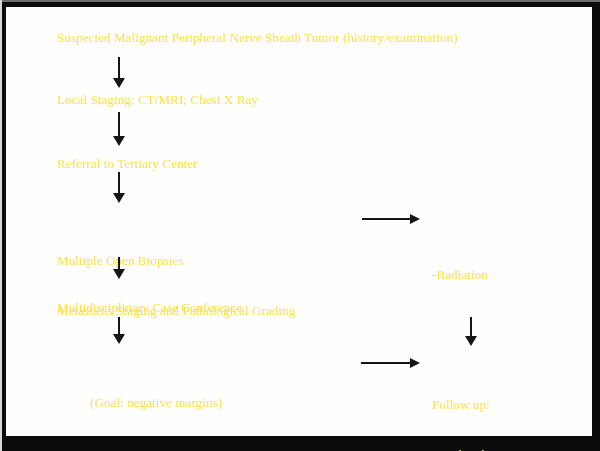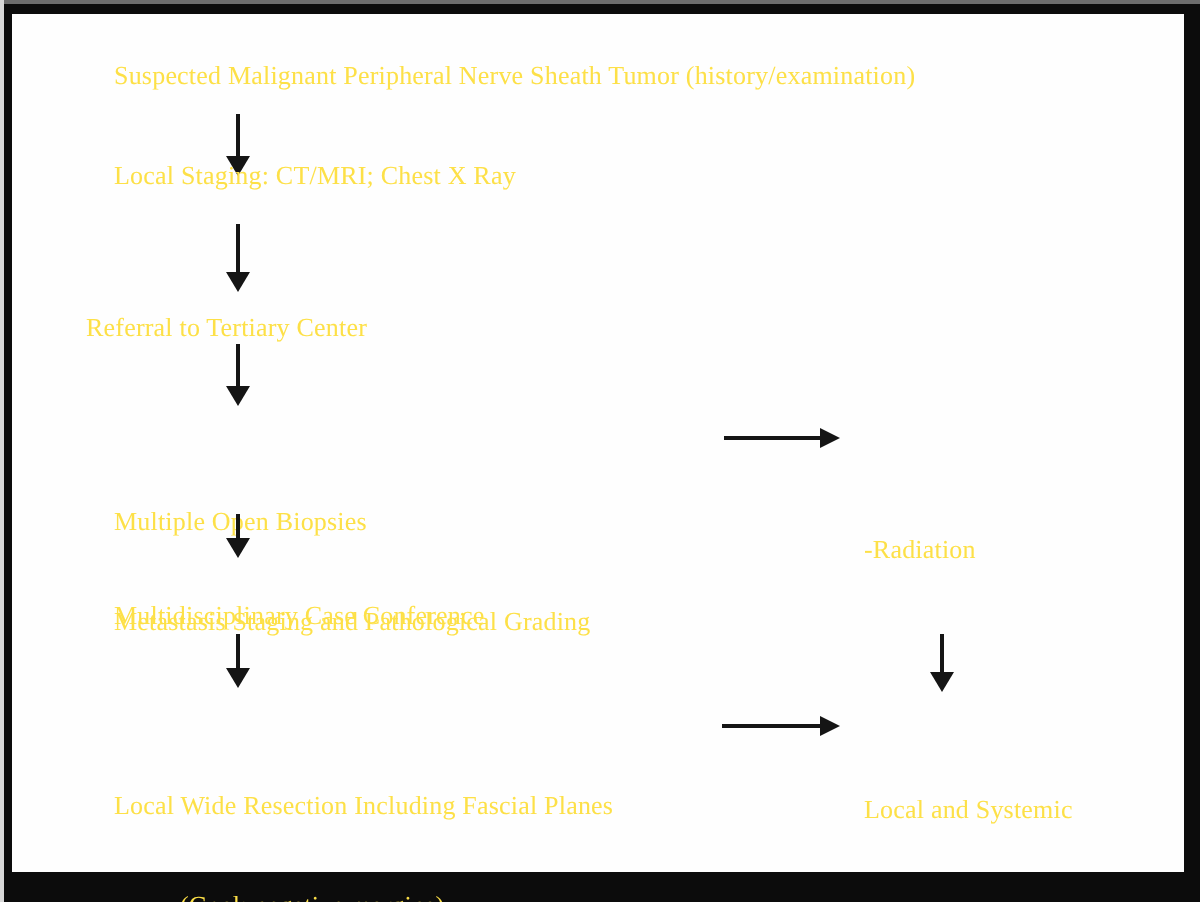--- a/index.html
+++ b/index.html
@@ -94,28 +94,28 @@
 <div class="frame">
   <div class="canvas"></div>
 
   <div class="txt" style="left:57px; top:30px;">Suspected Malignant Peripheral Nerve Sheath Tumor (history/examination)</div>
 
   <div class="arrow-down" style="left:113px; top:57px; height:31px;">
     <span class="shaft"></span>
     <span class="head"></span>
   </div>
 
-  <div class="txt" style="left:57px; top:80px;">Local Staging: CT/MRI; Chest X Ray</div>
+  <div class="txt" style="left:57px; top:92px;">Local Staging: CT/MRI; Chest X Ray</div>
 
   <div class="arrow-down" style="left:113px; top:112px; height:34px;">
     <span class="shaft"></span>
     <span class="head"></span>
   </div>
 
-  <div class="txt" style="left:43px; top:156px;">Referral to Tertiary Center</div>
+  <div class="txt" style="left:57px; top:156px;">Referral to Tertiary Center</div>
 
   <div class="arrow-down" style="left:113px; top:172px; height:31px;">
     <span class="shaft"></span>
     <span class="head"></span>
   </div>
 
   <div class="txt" style="left:57px; top:220px;">
     <span class="line">Multiple Open Biopsies</span>
     <span class="line">Metastasis Staging and Pathological Grading</span>
   </div>
@@ -126,21 +126,20 @@
   </div>
 
   <div class="txt" style="left:57px; top:300px;">Multidisciplinary Case Conference</div>
 
   <div class="arrow-down" style="left:113px; top:317px; height:27px;">
     <span class="shaft"></span>
     <span class="head"></span>
   </div>
 
   <div class="txt" style="left:54px; top:362px;">
-    <span class="line indent-main">Local Wide Resection Including Fascial Planes</span>
     <span class="line indent-goal">(Goal: negative margins)</span>
     
   </div>
 
   <div class="arrow-right" style="left:362px; top:213px; width:58px;">
     <span class="shaft"></span>
     <span class="head"></span>
   </div>
 
   <div class="txt" style="left:432px; top:234px;">
@@ -152,15 +151,16 @@
     <span class="shaft"></span>
     <span class="head"></span>
   </div>
 
   <div class="arrow-right" style="left:361px; top:357px; width:59px;">
     <span class="shaft"></span>
     <span class="head"></span>
   </div>
 
   <div class="txt" style="left:432px; top:364px;">
+    <span class="line">Follow up:</span>
     <span class="line">Local and Systemic</span>
   </div>
 </div>
 
 </body></html>

